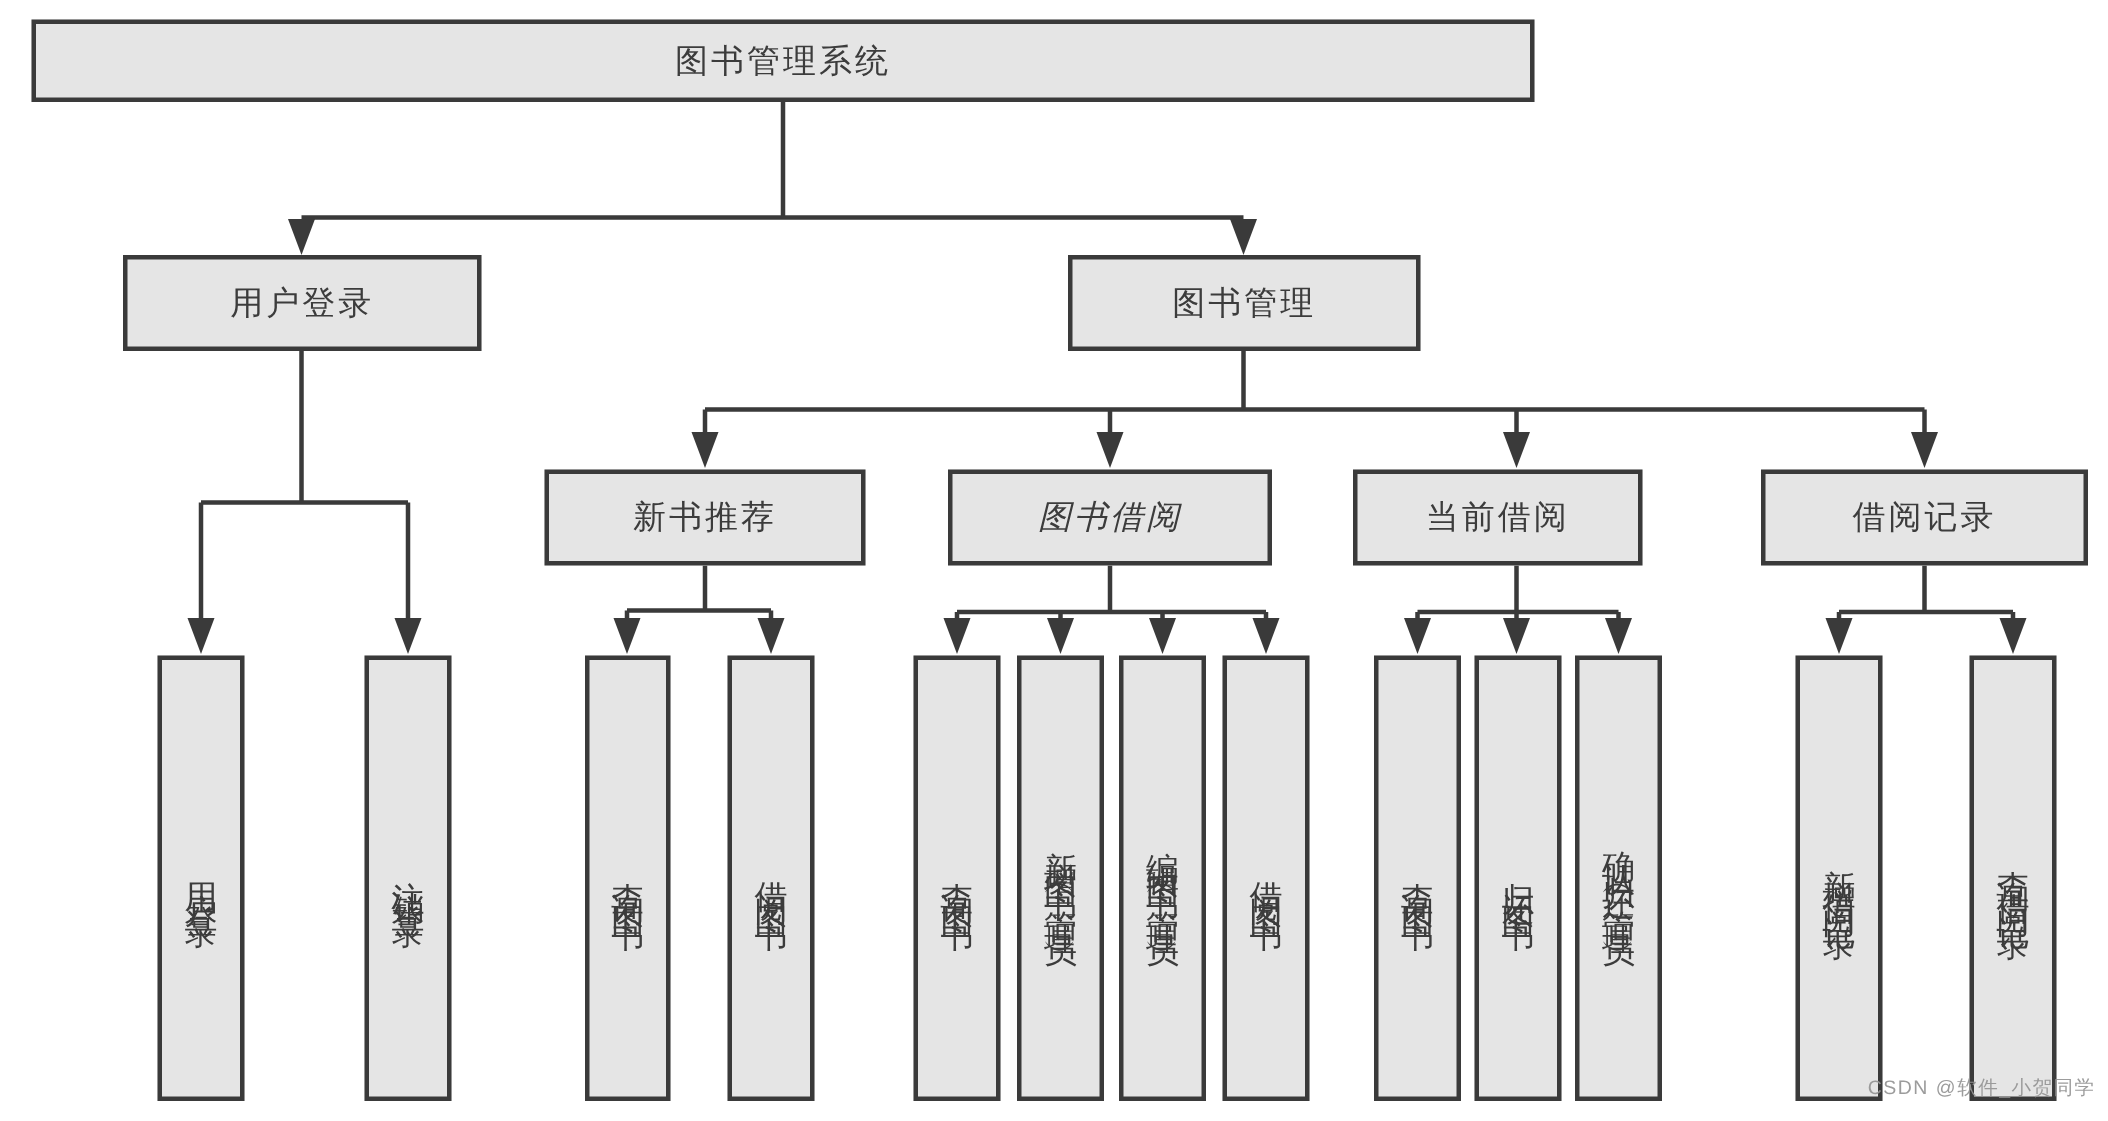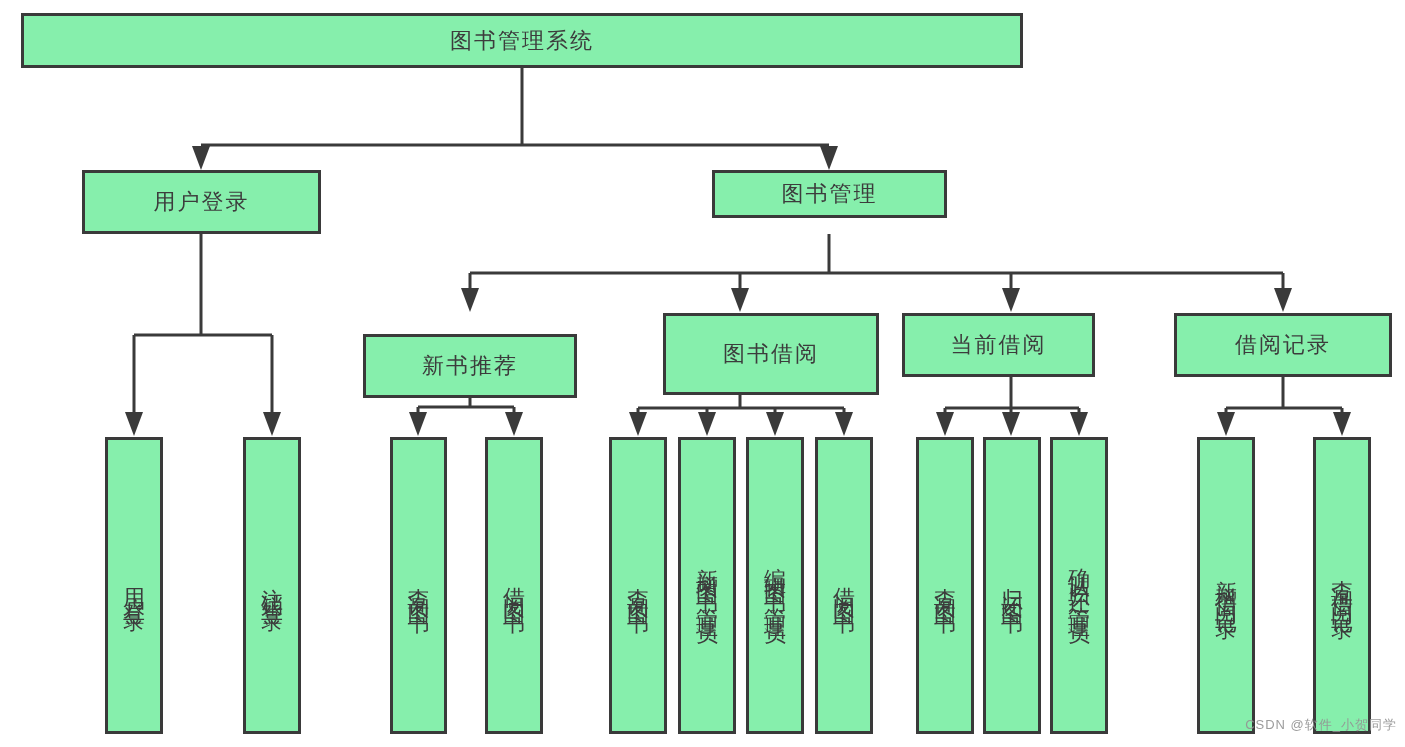--- a/index.html
+++ b/index.html
@@ -2,21 +2,21 @@
 <html><head>
 <meta charset="utf-8">
 <style>
   html,body{margin:0;padding:0;background:#ffffff;}
   .canvas{
     position:relative;width:1405px;height:747px;background:#ffffff;overflow:hidden;
     font-family:"Liberation Sans","DejaVu Sans",sans-serif;
   }
   .edges{position:absolute;left:0;top:0;width:1405px;height:747px;}
   .box{
-    position:absolute;box-sizing:border-box;background:#86efac;
+    position:absolute;box-sizing:border-box;background:#e5e5e5;
     border:3px solid #3a3a3a;color:#3c3c3c;
     display:flex;align-items:center;justify-content:center;
     z-index:2;
   }
   .h-box{font-size:22px;letter-spacing:2px;white-space:nowrap;}
   .v-box{
     writing-mode:vertical-lr;text-orientation:mixed;
     font-size:22px;letter-spacing:8px;line-height:1;
   }
   .watermark{
@@ -69,24 +69,24 @@
     <g>
       <path d="M1283 377 V408 M1226 408 H1342 M1226 408 V416 M1342 408 V416"></path>
       <polygon points="1217,412 1235,412 1226,436" fill="#3a3a3a" stroke="none"></polygon>
       <polygon points="1333,412 1351,412 1342,436" fill="#3a3a3a" stroke="none"></polygon>
     </g>
   </svg>
 
   <div class="box h-box" style="left:21px;top:13px;width:1002px;height:55px;">图书管理系统</div>
 
   <div class="box h-box" style="left:82px;top:170px;width:239px;height:64px;">用户登录</div>
-  <div class="box h-box" style="left:712px;top:170px;width:235px;height:48px;">图书管理</div>
+  <div class="box h-box" style="left:712px;top:170px;width:235px;height:64px;">图书管理</div>
 
-  <div class="box h-box" style="left:363px;top:313px;width:214px;height:64px;margin-top:21px;">新书推荐</div>
-  <div class="box h-box" style="left:663px;top:313px;width:216px;height:82px;">图书借阅</div>
+  <div class="box h-box" style="left:363px;top:313px;width:214px;height:64px;">新书推荐</div>
+  <div class="box h-box" style="left:632px;top:313px;width:216px;height:64px;font-style:italic;">图书借阅</div>
   <div class="box h-box" style="left:902px;top:313px;width:193px;height:64px;">当前借阅</div>
   <div class="box h-box" style="left:1174px;top:313px;width:218px;height:64px;">借阅记录</div>
 
   <div class="box v-box" style="left:105px;top:437px;width:58px;height:297px;">用户登录</div>
   <div class="box v-box" style="left:243px;top:437px;width:58px;height:297px;">注销登录</div>
 
   <div class="box v-box" style="left:390px;top:437px;width:57px;height:297px;">查询图书</div>
   <div class="box v-box" style="left:485px;top:437px;width:58px;height:297px;">借阅图书</div>
 
   <div class="box v-box" style="left:609px;top:437px;width:58px;height:297px;">查询图书</div>

